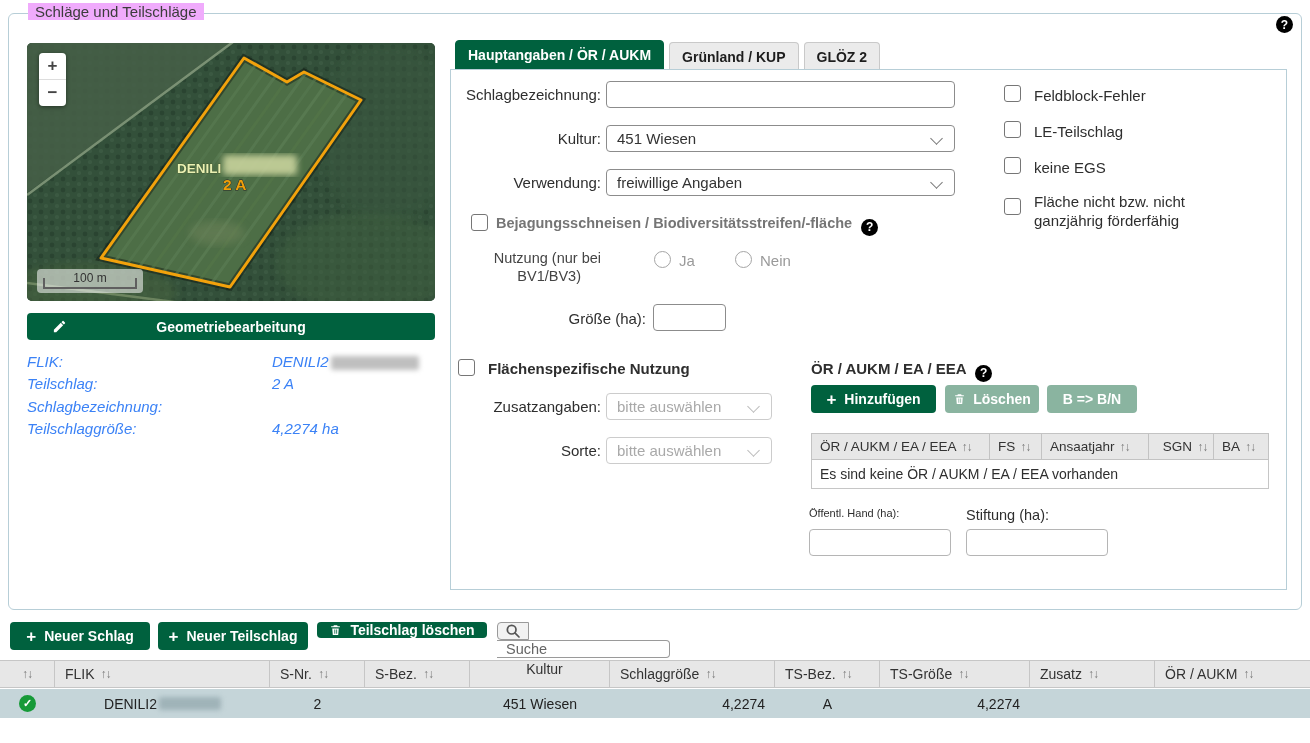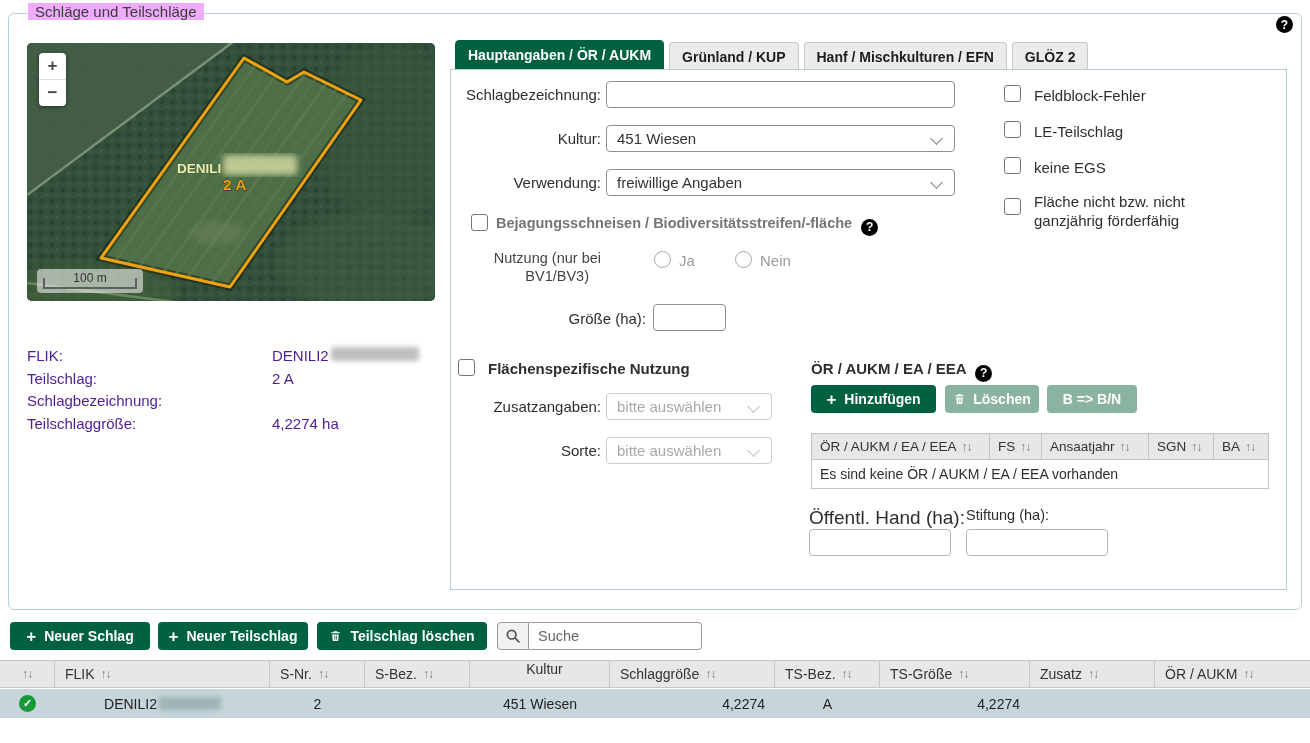--- a/index.html
+++ b/index.html
@@ -20,21 +20,21 @@
   .scalebox{position:absolute;left:10px;bottom:8px;width:106px;height:24px;background:rgba(255,255,255,.55);border-radius:4px;}
   .scalebracket{position:absolute;left:6px;right:6px;bottom:4px;height:9px;border:2px solid #5f5f5f;border-top:none;}
   .scaletext{position:absolute;left:0;right:0;top:2px;text-align:center;font-size:12px;color:#333;}
 
   
   .btn-green{background:#00613e;color:#fff;font-weight:bold;border:none;border-radius:4px;display:flex;align-items:center;justify-content:center;gap:8px;font-size:14px;cursor:pointer;}
   .btn-sage{background:#8ab4a0;color:#fff;font-weight:bold;border:none;border-radius:4px;display:flex;align-items:center;justify-content:center;gap:7px;font-size:14px;cursor:pointer;}
   .icon-plus{font-size:17px;font-weight:bold;line-height:1;}
 
   
-  .det-row{display:flex;height:22.5px;align-items:flex-start;font-size:15px;color:#4c1d95;}
+  .det-row{display:flex;height:22.5px;align-items:flex-end;font-size:15px;color:#3b82f6;font-style:italic;}
   .det-label{width:245px;}
   .redact{display:inline-block;background:#bfbfbf;border-radius:2px;filter:blur(2.5px);vertical-align:middle;}
 
   
   .tabs{position:absolute;left:455px;top:42px;height:28px;display:flex;gap:5px;align-items:flex-end;}
   .tab{height:27px;display:flex;align-items:center;padding:0 12px;font-size:14px;font-weight:bold;border-radius:4px 4px 0 0;cursor:pointer;white-space:nowrap;}
   .tab.active{background:#00613e;color:#fff;border:1px solid #00613e;height:28px;}
   .tab.inactive{background:#ebebeb;color:#1d1d1d;border:1px solid #c9c9c9;border-bottom:none;}
 
   
@@ -50,21 +50,21 @@
 
   
   .itable{position:absolute;left:360px;top:363px;width:458px;}
   .ithead{display:flex;height:27px;}
   .ith{background:#e7e7e7;border:1px solid #c3c3c3;border-right:none;display:flex;align-items:center;padding-left:8px;gap:5px;font-size:13.5px;color:#333;box-sizing:border-box;white-space:nowrap;overflow:hidden;}
   .ith:last-child{border-right:1px solid #c3c3c3;}
   .sort{color:#7a7a7a;font-size:12px;letter-spacing:-1px;}
   .itbody{border:1px solid #c6c6c6;border-top:none;height:29px;display:flex;align-items:center;padding-left:8px;font-size:14px;color:#2e2e2e;box-sizing:border-box;background:#fff;}
 
   
-  .searchgroup{position:absolute;left:497px;top:622px;height:28px;display:flex;}
+  .searchgroup{position:absolute;left:497px;top:622px;height:28px;display:flex;flex-direction:column;}
   .search-addon{width:32px;height:28px;background:#f2f2f2;border:1px solid #9a9a9a;border-radius:4px 0 0 4px;display:flex;align-items:center;justify-content:center;box-sizing:border-box;}
   .search-input{width:173px;height:28px;border:1px solid #9a9a9a;border-left:none;border-radius:0 4px 4px 0;font-size:14.5px;padding:0 9px;box-sizing:border-box;color:#333;font-family:"Liberation Sans",sans-serif;outline:none;}
   .search-input::placeholder{color:#666;opacity:1;}
 
   
   .btable-head{position:absolute;left:0;top:660px;width:1310px;height:28px;background:#e7e7e7;border-top:1px solid #c6c6c6;border-bottom:1px solid #c6c6c6;display:flex;box-sizing:border-box;}
   .bth{display:flex;align-items:center;gap:6px;padding-left:10px;border-right:1px solid #c6c6c6;font-size:14px;color:#333;box-sizing:border-box;white-space:nowrap;overflow:hidden;}
   .bth:last-child{border-right:none;}
   .btable-row{position:absolute;left:0;top:689px;width:1310px;height:29px;background:#c5d5d9;display:flex;align-items:center;font-size:14px;color:#222;}
   .btd{display:flex;align-items:center;justify-content:center;box-sizing:border-box;height:100%;}
@@ -133,20 +133,28 @@
     <div class="zoomctl">
       <div class="zoombtn">+</div>
       <div class="zoombtn">−</div>
     </div>
     <div class="scalebox">
       <div class="scalebracket"></div>
       <div class="scaletext">100 m</div>
     </div>
   </div>
 
+  <button class="btn-green abs" style="left:27px;top:313px;width:408px;height:27px;position:absolute;">
+    <span style="position:absolute;left:25px;top:6px;">
+      <svg width="15" height="15" viewBox="0 0 24 24" fill="#fff">
+          <path d="M3 17.25V21h3.75L17.8 9.94l-3.75-3.75L3 17.25zM20.7 7.04a1 1 0 0 0 0-1.41l-2.34-2.34a1 1 0 0 0-1.41 0l-1.83 1.83 3.75 3.75 1.83-1.83z"></path>
+        </svg>
+    </span>
+    <span>Geometriebearbeitung</span>
+  </button>
 
   <div class="abs" style="left:27px;top:347px;width:408px;">
     <div class="det-row">
       <span class="det-label">FLIK:</span>
       <span>DENILI2</span>
       <span class="redact" style="width:88px;height:14px;margin-left:2px;"></span>
     </div>
     <div class="det-row">
       <span class="det-label">Teilschlag:</span>
       <span>2 A</span>
@@ -157,21 +165,20 @@
     </div>
     <div class="det-row">
       <span class="det-label">Teilschlaggröße:</span>
       <span>4,2274 ha</span>
     </div>
   </div>
 
   <div class="tabs">
     <div class="tab active">Hauptangaben / ÖR / AUKM</div>
     <div class="tab inactive">Grünland / KUP</div>
-    <div class="tab inactive">Hanf / Mischkulturen / EFN</div>
     <div class="tab inactive">GLÖZ 2</div>
   </div>
 
   <div class="panel">
 
     <div class="lbl" style="left:0;top:16px;width:150px;">Schlagbezeichnung:</div>
     <input class="input abs" style="left: 155px; top: 11px; width: 349px; height: 27px; position: absolute;" value="">
 
     <div class="lbl" style="left:0;top:60px;width:150px;">Kultur:</div>
     <div class="sel" style="left:155px;top:55px;width:349px;height:27px;">
@@ -186,21 +193,21 @@
     </div>
 
     <div class="checkbox" style="left:20px;top:144px;"></div>
     <div class="lbl bold" style="left:45px;top:145px;text-align:left;color:#757575;font-size:14.5px;">
       <span>Bejagungsschneisen / Biodiversitätsstreifen/-fläche</span>
       <span class="qicon" style="vertical-align:-3px;margin-left:5px;">?</span>
     </div>
 
     <div class="lbl" style="left:0;top:179px;width:150px;color:#444;font-size:14.5px;line-height:18px;">
       <span style="display:block;">Nutzung (nur bei</span>
-      <span style="display:block;margin-right:12px;text-align:right;">BV1/BV3)</span>
+      <span style="display:block;margin-right:20px;text-align:right;">BV1/BV3)</span>
     </div>
     <div class="radio" style="left:203px;top:181px;"></div>
     <div class="lbl" style="left:228px;top:182px;text-align:left;color:#9a9a9a;">Ja</div>
     <div class="radio" style="left:284px;top:181px;"></div>
     <div class="lbl" style="left:309px;top:182px;text-align:left;color:#9a9a9a;">Nein</div>
 
     <div class="lbl" style="left:0;top:240px;width:195px;">Größe (ha):</div>
     <input class="input abs" style="left: 202px; top: 234px; width: 73px; height: 27px; position: absolute;" value="">
 
     <div class="checkbox" style="left:553px;top:15px;"></div>
@@ -255,47 +262,47 @@
           <span class="sort">↑↓</span>
         </div>
         <div class="ith" style="width:52px;">
           <span>FS</span>
           <span class="sort">↑↓</span>
         </div>
         <div class="ith" style="width:107px;">
           <span>Ansaatjahr</span>
           <span class="sort">↑↓</span>
         </div>
-        <div class="ith" style="width:65px;">
+        <div class="ith" style="width:65px;justify-content:center;">
           <span>SGN</span>
           <span class="sort">↑↓</span>
         </div>
         <div class="ith" style="width:56px;">
           <span>BA</span>
           <span class="sort">↑↓</span>
         </div>
       </div>
       <div class="itbody">Es sind keine ÖR / AUKM / EA / EEA vorhanden</div>
     </div>
 
-    <div class="lbl" style="left:358px;top:437px;text-align:right;font-size:19px;">Öffentl. Hand (ha):</div>
+    <div class="lbl" style="left:358px;top:437px;text-align:right;font-size:11px;">Öffentl. Hand (ha):</div>
     <input class="input abs" style="left: 358px; top: 459px; width: 142px; height: 27px; position: absolute; border-color: rgb(181, 181, 181);" value="">
     <div class="lbl" style="left:515px;top:437px;text-align:left;font-size:14.5px;">Stiftung (ha):</div>
     <input class="input abs" style="left: 515px; top: 459px; width: 142px; height: 27px; position: absolute; border-color: rgb(181, 181, 181);" value="">
   </div>
 
   <button class="btn-green abs" style="left:10px;top:622px;width:140px;height:28px;position:absolute;">
     <span class="icon-plus">+</span>
     <span>Neuer Schlag</span>
   </button>
   <button class="btn-green abs" style="left:158px;top:622px;width:150px;height:28px;position:absolute;">
     <span class="icon-plus">+</span>
     <span>Neuer Teilschlag</span>
   </button>
-  <button class="btn-green abs" style="left:317px;top:622px;width:170px;height:28px;position:absolute;">
+  <button class="btn-green abs" style="left:317px;top:622px;width:170px;height:16px;position:absolute;">
     <span>
         <svg width="13" height="14" viewBox="0 0 24 24" fill="#fff">
           <path d="M9 3h6l1 2h4v2H4V5h4l1-2zm-3 6h12l-1 12H7L6 9zm4 2v8h1.5v-8H10zm3.5 0v8H15v-8h-1.5z"></path>
         </svg>
       </span>
     <span>Teilschlag löschen</span>
   </button>
 
   <div class="searchgroup">
     <div class="search-addon">

